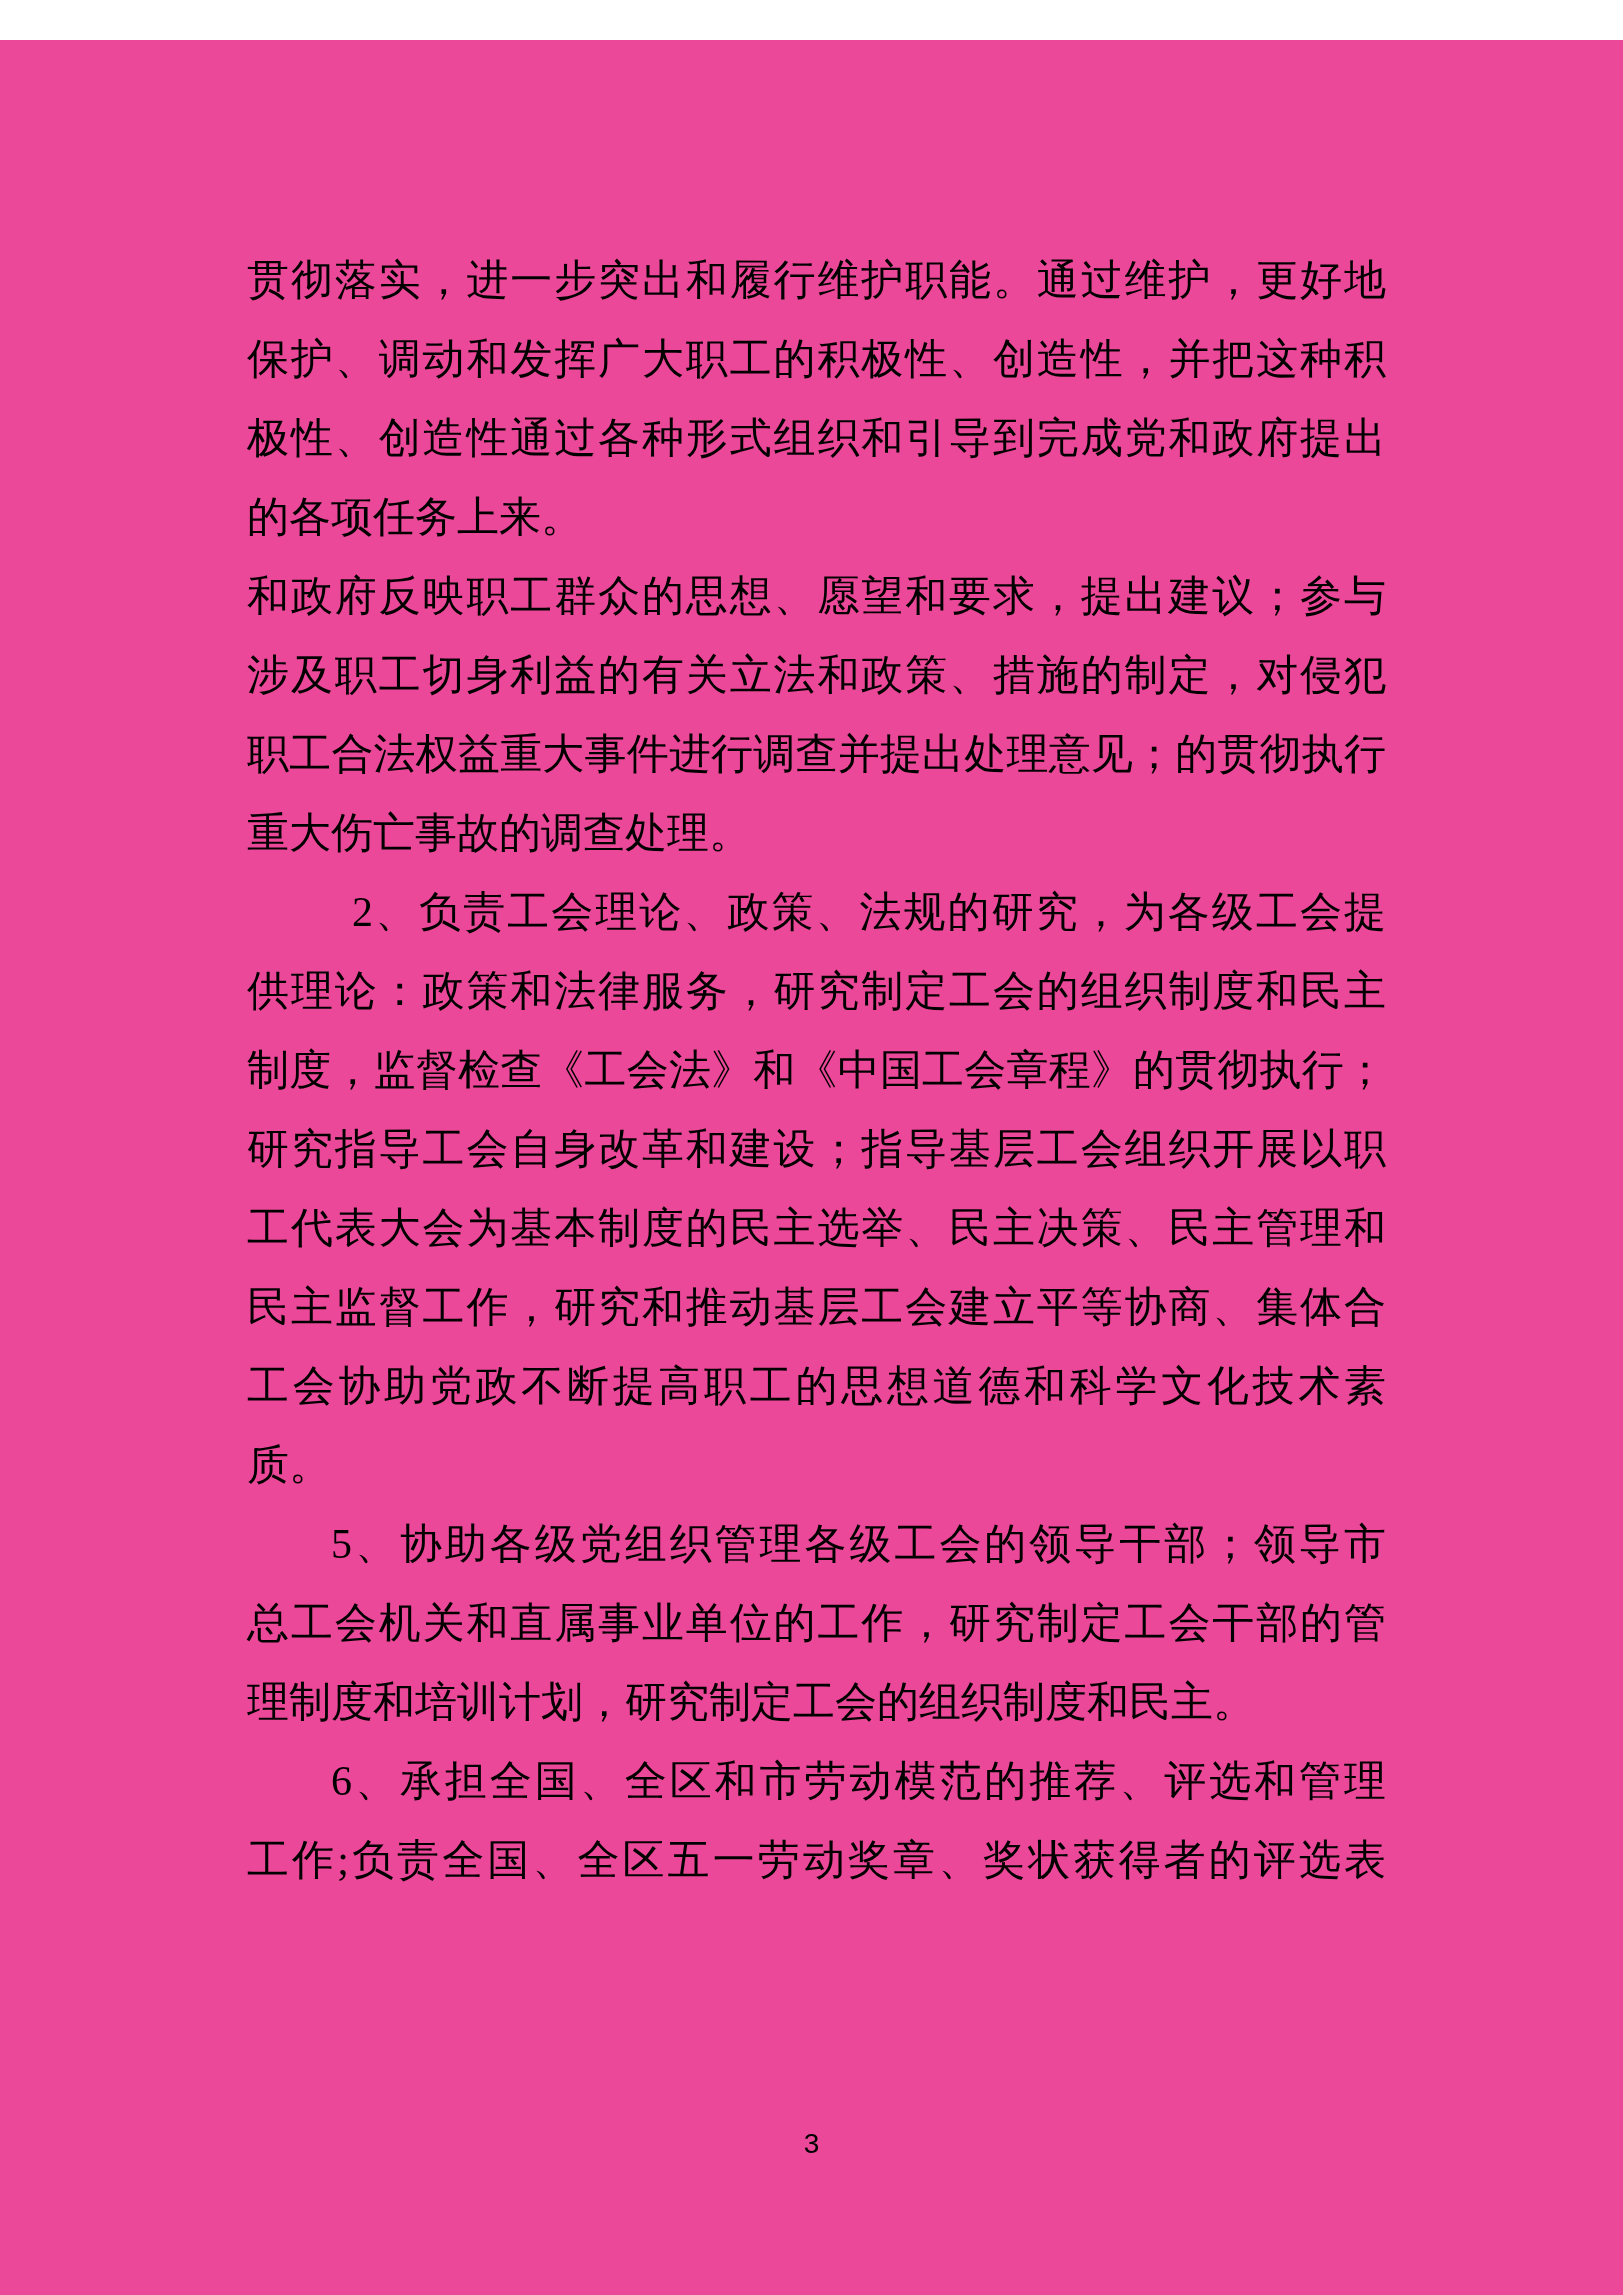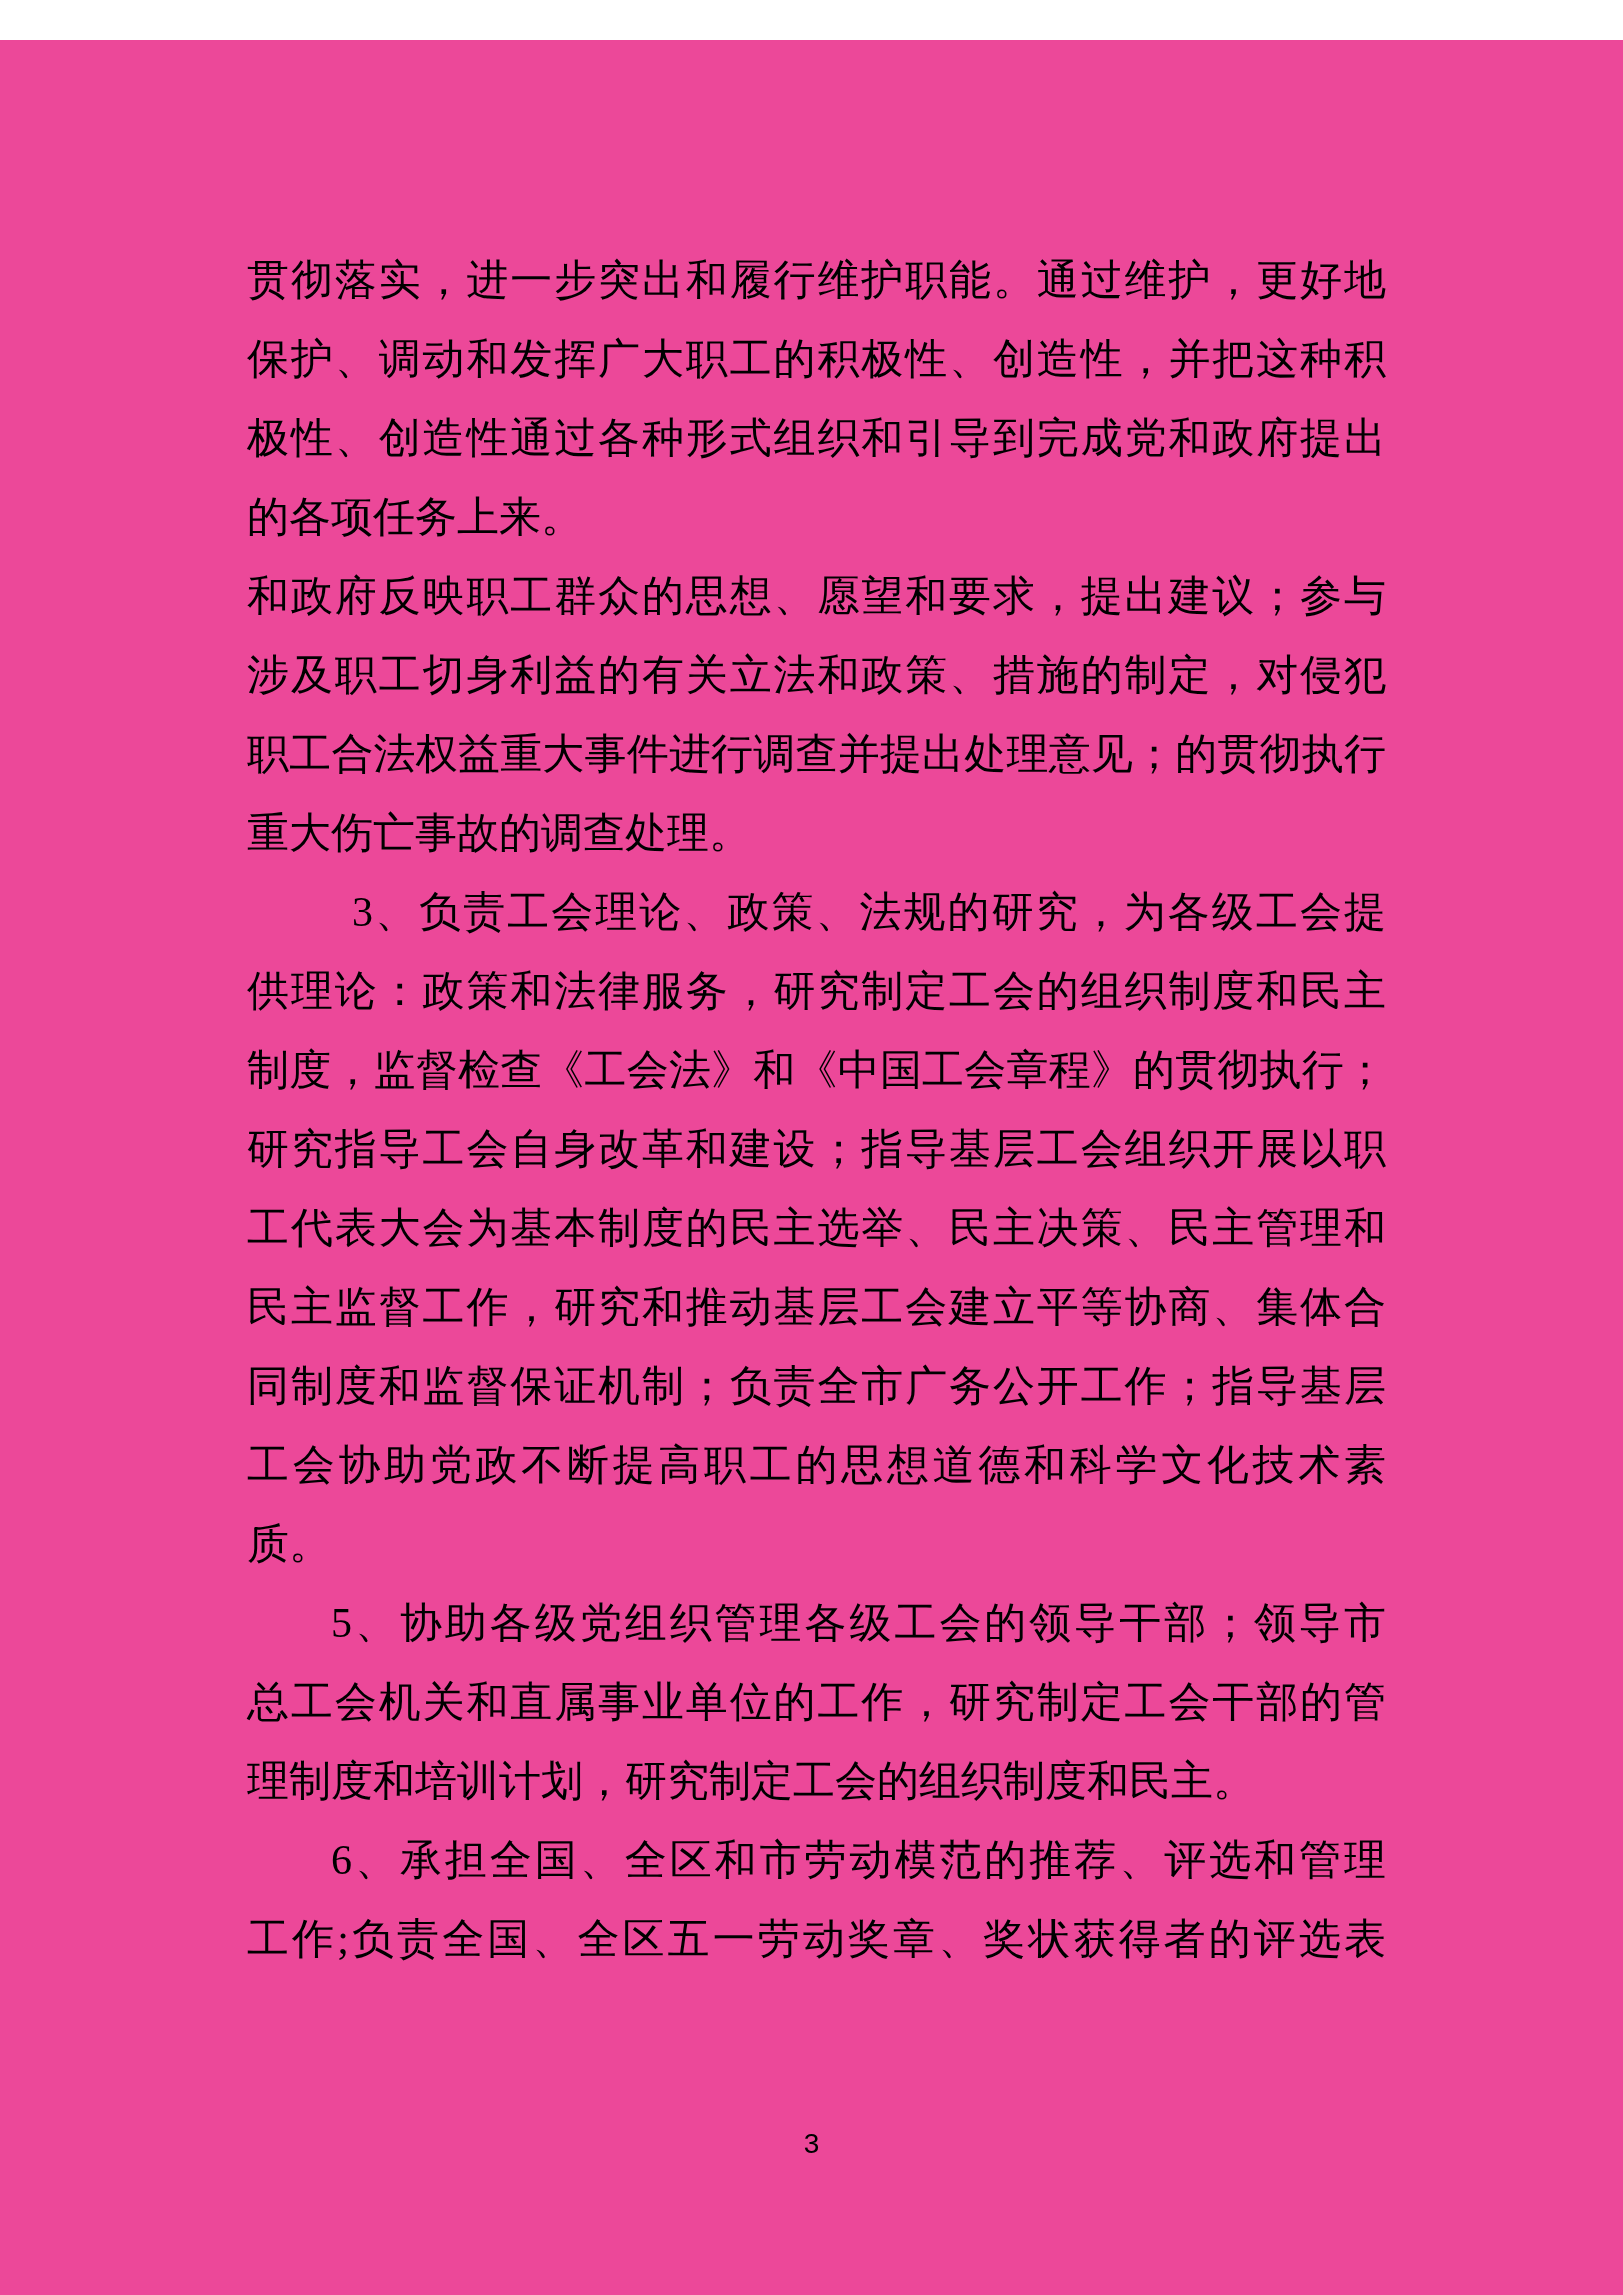--- a/index.html
+++ b/index.html
@@ -58,27 +58,26 @@
         <div class="line">极性、创造性通过各种形式组织和引导到完成党和政府提出</div>
         <div class="line para-end">的各项任务上来。</div>
       </div>
       <div class="paragraph">
         <div class="line">和政府反映职工群众的思想、愿望和要求，提出建议；参与</div>
         <div class="line">涉及职工切身利益的有关立法和政策、措施的制定，对侵犯</div>
         <div class="line">职工合法权益重大事件进行调查并提出处理意见；的贯彻执行</div>
         <div class="line para-end">重大伤亡事故的调查处理。</div>
       </div>
       <div class="paragraph">
-        <div class="line" style="text-indent: 2.5em;">3、负责工会理论、政策、法规的研究，为各级工会提</div>
+        <div class="line" style="text-indent: 2.5em;">2、负责工会理论、政策、法规的研究，为各级工会提</div>
         <div class="line">供理论：政策和法律服务，研究制定工会的组织制度和民主</div>
         <div class="line">制度，监督检查《工会法》和《中国工会章程》的贯彻执行；</div>
         <div class="line">研究指导工会自身改革和建设；指导基层工会组织开展以职</div>
         <div class="line">工代表大会为基本制度的民主选举、民主决策、民主管理和</div>
         <div class="line">民主监督工作，研究和推动基层工会建立平等协商、集体合</div>
-        <div class="line">同制度和监督保证机制；负责全市广务公开工作；指导基层</div>
         <div class="line">工会协助党政不断提高职工的思想道德和科学文化技术素</div>
         <div class="line para-end">质。</div>
       </div>
       <div class="paragraph">
         <div class="line" style="text-indent: 2em;">5、协助各级党组织管理各级工会的领导干部；领导市</div>
         <div class="line">总工会机关和直属事业单位的工作，研究制定工会干部的管</div>
         <div class="line para-end">理制度和培训计划，研究制定工会的组织制度和民主。</div>
       </div>
       <div class="paragraph">
         <div class="line" style="text-indent: 2em;">6、承担全国、全区和市劳动模范的推荐、评选和管理</div>

